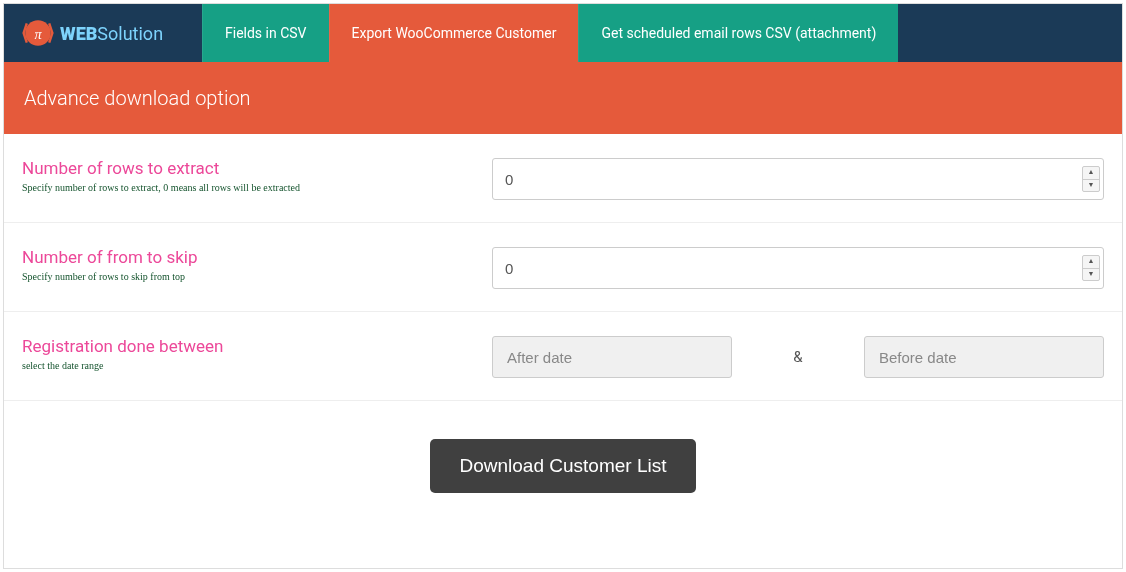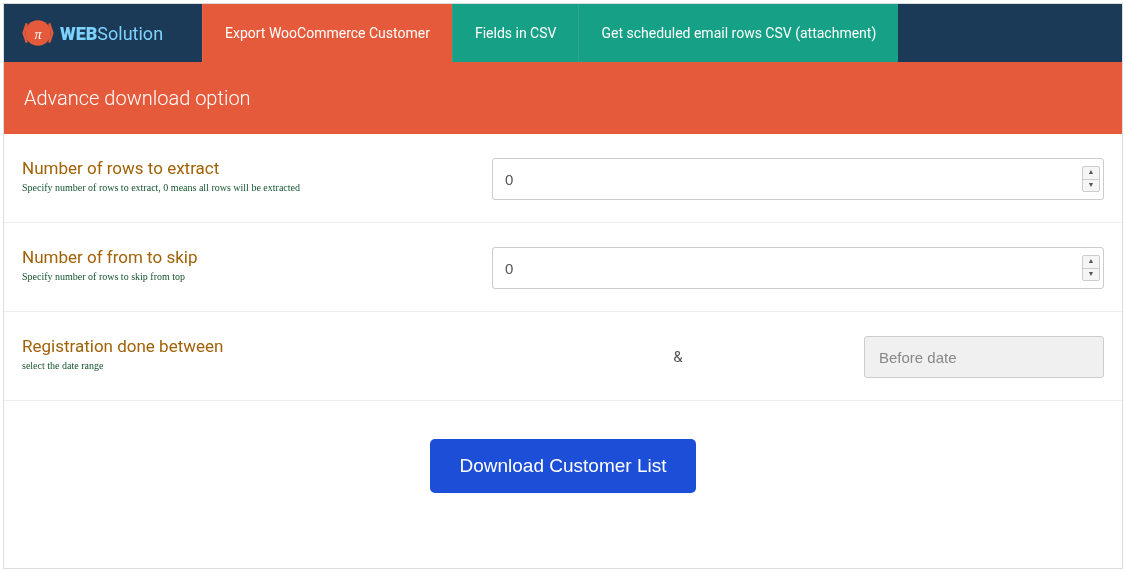--- a/index.html
+++ b/index.html
@@ -80,21 +80,21 @@
       display: flex;
       padding: 24px 18px 22px 18px;
       border-bottom: 1px solid #eee;
     }
     .form-label {
       width: 470px;
       padding-right: 20px;
     }
     .form-label-title {
       font-size: 17px;
-      color: #a16207;
+      color: #ec4899;
       margin-bottom: 4px;
     }
     .form-label-desc {
       font-size: 10px;
       color: #14532d;
       font-family: Liberation Serif, serif;
     }
     .form-control-area {
       flex: 1;
       display: flex;
@@ -164,21 +164,21 @@
       display: flex;
       align-items: center;
       width: 100%;
     }
     .button-row {
       display: flex;
       justify-content: center;
       padding: 38px 0;
     }
     .download-btn {
-      background: #1d4ed8;
+      background: #404040;
       color: #fff;
       border: none;
       padding: 16px 30px;
       font-size: 19px;
       border-radius: 5px;
       cursor: pointer;
       font-weight: 400;
     }
   </style>
 </head>
@@ -191,25 +191,25 @@
         <circle cx="20" cy="20" r="16" fill="#e55a3b"></circle>
         <text x="20" y="27" text-anchor="middle" fill="#fff" font-size="18" font-family="serif" font-style="italic">π</text>
         <path d="M 6 8 L 2 20 L 6 32" stroke="#e55a3b" stroke-width="3" fill="none"></path>
         <path d="M 34 8 L 38 20 L 34 32" stroke="#e55a3b" stroke-width="3" fill="none"></path>
       </svg>
       <span class="logo-text">
         <span class="bold">WEB</span><span class="light">Solution</span>
       </span>
     </div>
     <div class="nav-tabs">
+      <div class="nav-tab teal">
+        <span>Fields in CSV</span>
+      </div>
       <div class="nav-tab orange">
         <span>Export WooCommerce Customer</span>
-      </div>
-      <div class="nav-tab teal">
-        <span>Fields in CSV</span>
       </div>
       <div class="nav-tab teal">
         <span>Get scheduled email rows CSV (attachment)</span>
       </div>
     </div>
   </div>
 
   <div class="page-header">
     <span>Advance download option</span>
   </div>
@@ -248,20 +248,21 @@
       </div>
     </div>
 
     <div class="form-row">
       <div class="form-label">
         <div class="form-label-title">Registration done between</div>
         <div class="form-label-desc">select the date range</div>
       </div>
       <div class="form-control-area">
         <div class="date-row-controls">
+          <input type="text" class="date-input" placeholder="After date" style="">
           <span class="date-separator">&amp;</span>
           <input type="text" class="date-input" placeholder="Before date" style="">
         </div>
       </div>
     </div>
 
     <div class="button-row">
       <button class="download-btn">Download Customer List</button>
     </div>
 

